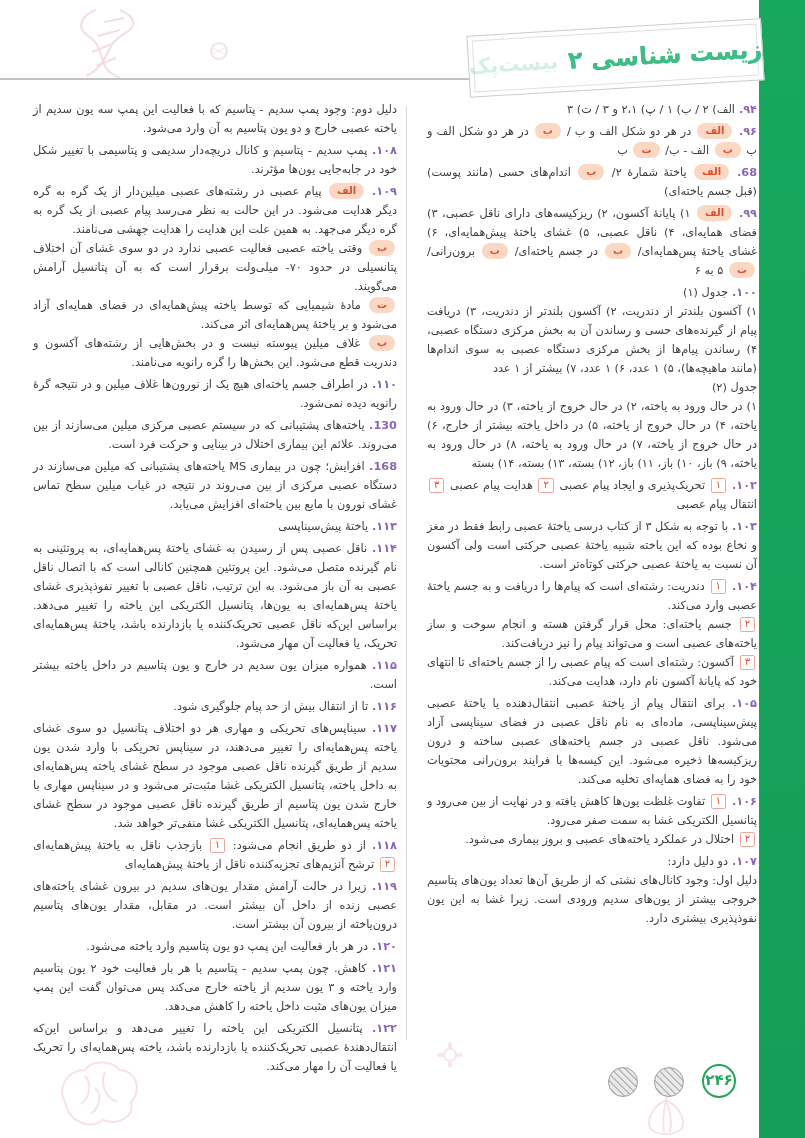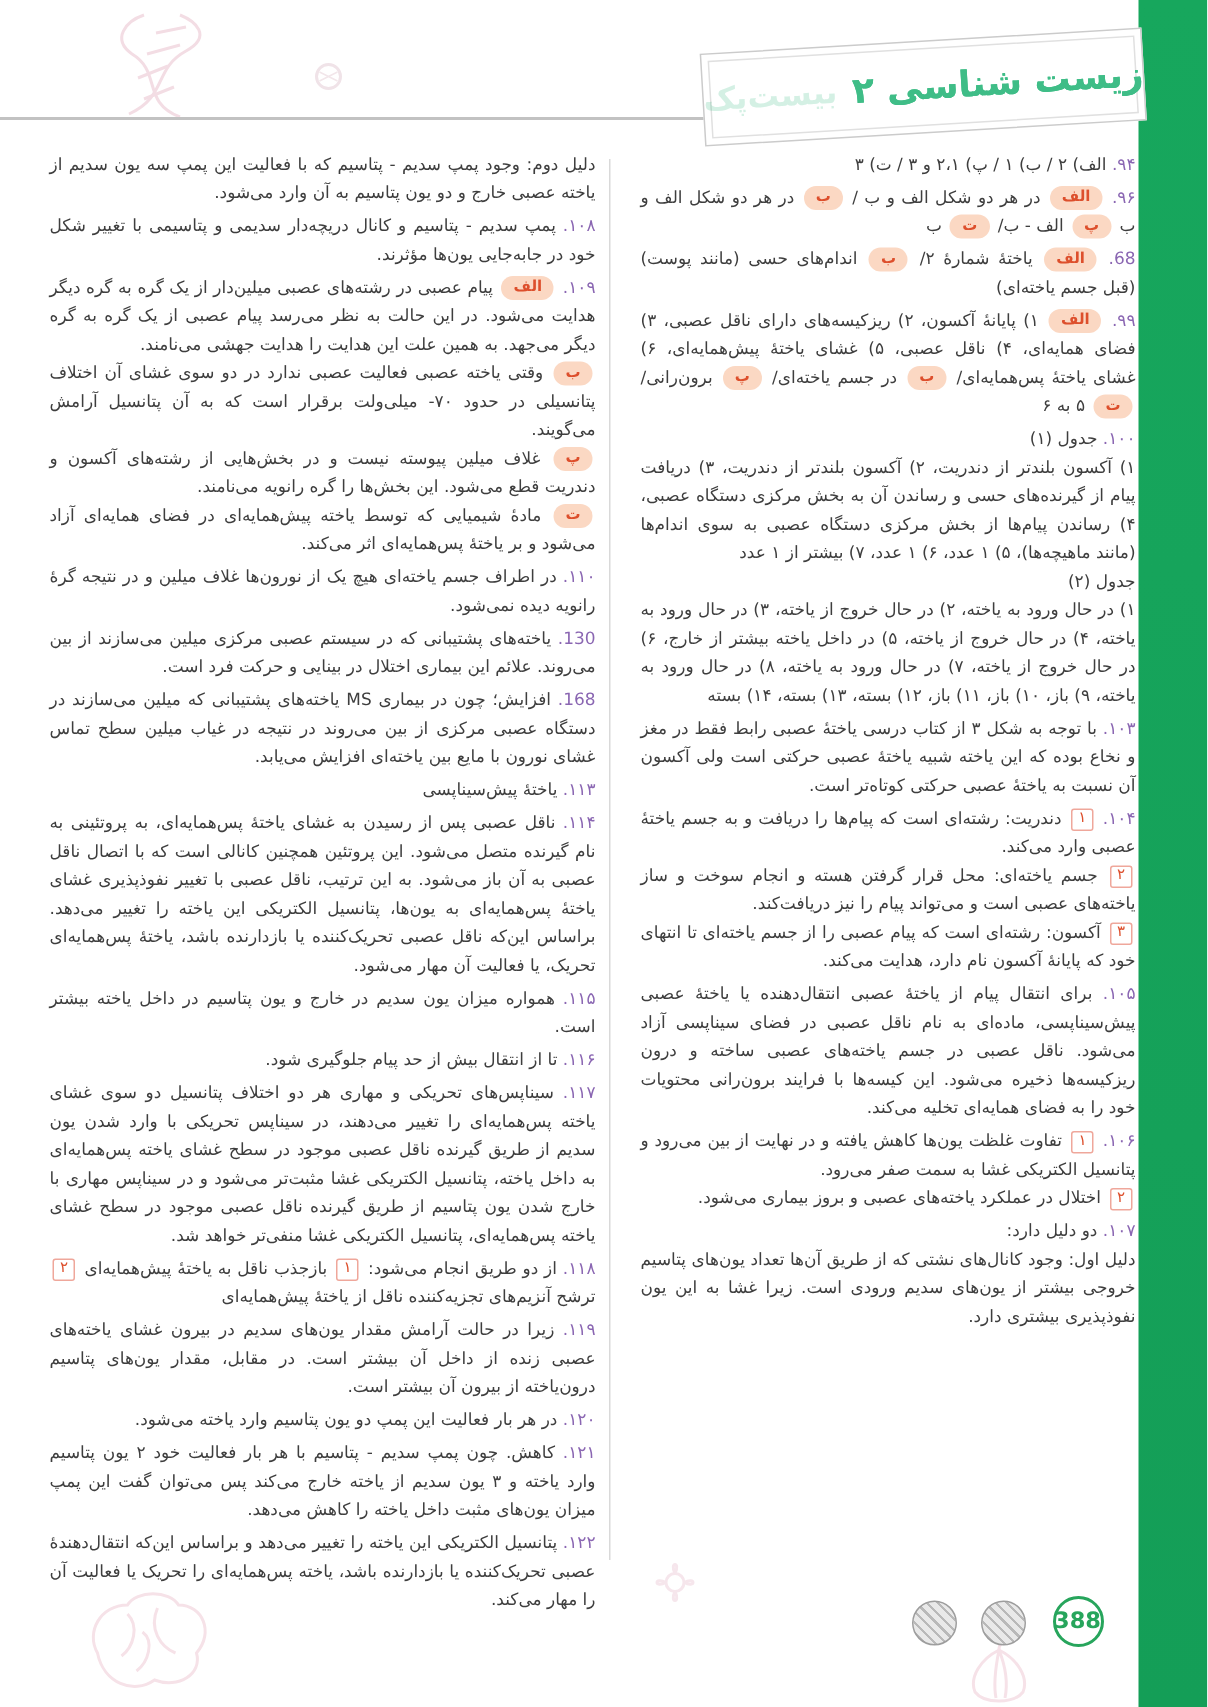--- a/index.html
+++ b/index.html
@@ -26,21 +26,21 @@
   .logo-faint{color:#3fbd87; opacity:.22; font-weight:bold; font-size:21px; white-space:nowrap;}
   .logo-main{color:#3fbd87; font-weight:bold; font-size:24px; white-space:nowrap; text-shadow:0 0 0 #3fbd87;}
   
   .col{position:absolute; top:100px; font-size:11.3px; line-height:19px; color:#3e3e3e; text-align:justify; direction:rtl;}
   .col-right{right:48px; width:330px;}
   .col-left{left:33px; width:364px;}
   .divider{position:absolute; left:406px; top:106px; height:934px; width:0; border-left:1px solid #d9d9d9;}
   .ans{margin:0;}
   .ans.num-item{margin-top:3px;}
   .col .ans:first-child{margin-top:0;}
-  .inum{color:#8a66b2; font-weight:normal;margin-top:25px;}
+  .inum{color:#8a66b2; font-weight:bold;margin-top:25px;}
   .pill{
     display:inline-block; background:#fbd8c3; color:#dd4f2c; font-weight:bold;
     font-size:10px; line-height:13px; padding:1px 8px 2px; border-radius:9px; margin:0 2px; vertical-align:1px;
   }
   .nbox{
     display:inline-block; background:#ffffff; color:#dd4f2c; border:1px solid #efa79b;
     font-size:10px; line-height:12px; padding:0 4px 1px; border-radius:2px; margin:0 2px; vertical-align:1px;
   }
   
   .badge{
@@ -103,50 +103,51 @@
 
   <div class="col col-right" id="col-right">
       <p class="ans num-item"><span class="inum">۹۴. </span>الف) ۲ / ب) ۱ / پ) ۲،۱ و ۳ / ت) ۳</p>
       <p class="ans num-item"><span class="inum">۹۶. </span><span class="pill">الف</span> در هر دو شکل الف و ب / <span class="pill">ب</span> در هر دو شکل الف و ب <span class="pill">پ</span> الف - ب/ <span class="pill">ت</span> ب</p>
       <p class="ans num-item"><span class="inum">68. </span><span class="pill">الف</span> یاختهٔ شمارهٔ ۲/ <span class="pill">ب</span> اندام‌های حسی (مانند پوست) (قبل جسم یاخته‌ای)</p>
       <p class="ans num-item"><span class="inum">۹۹. </span><span class="pill">الف</span> ۱) پایانهٔ آکسون، ۲) ریزکیسه‌های دارای ناقل عصبی، ۳) فضای همایه‌ای، ۴) ناقل عصبی، ۵) غشای یاختهٔ پیش‌همایه‌ای، ۶) غشای یاختهٔ پس‌همایه‌ای/ <span class="pill">ب</span> در جسم یاخته‌ای/ <span class="pill">پ</span> برون‌رانی/ <span class="pill">ت</span> ۵ به ۶</p>
       <p class="ans num-item"><span class="inum">۱۰۰. </span>جدول (۱)</p>
       <p class="ans">۱) آکسون بلندتر از دندریت، ۲) آکسون بلندتر از دندریت، ۳) دریافت پیام از گیرنده‌های حسی و رساندن آن به بخش مرکزی دستگاه عصبی، ۴) رساندن پیام‌ها از بخش مرکزی دستگاه عصبی به سوی اندام‌ها (مانند ماهیچه‌ها)، ۵) ۱ عدد، ۶) ۱ عدد، ۷) بیشتر از ۱ عدد</p>
       <p class="ans">جدول (۲)</p>
       <p class="ans">۱) در حال ورود به یاخته، ۲) در حال خروج از یاخته، ۳) در حال ورود به یاخته، ۴) در حال خروج از یاخته، ۵) در داخل یاخته بیشتر از خارج، ۶) در حال خروج از یاخته، ۷) در حال ورود به یاخته، ۸) در حال ورود به یاخته، ۹) باز، ۱۰) باز، ۱۱) باز، ۱۲) بسته، ۱۳) بسته، ۱۴) بسته</p>
+      <p class="ans num-item"><span class="inum">۱۰۲. </span><span class="nbox">۱</span> تحریک‌پذیری و ایجاد پیام عصبی <span class="nbox">۲</span> هدایت پیام عصبی <span class="nbox">۳</span> انتقال پیام عصبی</p>
       <p class="ans num-item"><span class="inum">۱۰۳. </span>با توجه به شکل ۳ از کتاب درسی یاختهٔ عصبی رابط فقط در مغز و نخاع بوده که این یاخته شبیه یاختهٔ عصبی حرکتی است ولی آکسون آن نسبت به یاختهٔ عصبی حرکتی کوتاه‌تر است.</p>
       <p class="ans num-item"><span class="inum">۱۰۴. </span><span class="nbox">۱</span> دندریت: رشته‌ای است که پیام‌ها را دریافت و به جسم یاختهٔ عصبی وارد می‌کند.</p>
       <p class="ans"><span class="nbox">۲</span> جسم یاخته‌ای: محل قرار گرفتن هسته و انجام سوخت و ساز یاخته‌های عصبی است و می‌تواند پیام را نیز دریافت‌کند.</p>
       <p class="ans"><span class="nbox">۳</span> آکسون: رشته‌ای است که پیام عصبی را از جسم یاخته‌ای تا انتهای خود که پایانهٔ آکسون نام دارد، هدایت می‌کند.</p>
       <p class="ans num-item"><span class="inum">۱۰۵. </span>برای انتقال پیام از یاختهٔ عصبی انتقال‌دهنده یا یاختهٔ عصبی پیش‌سیناپسی، ماده‌ای به نام ناقل عصبی در فضای سیناپسی آزاد می‌شود. ناقل عصبی در جسم یاخته‌های عصبی ساخته و درون ریزکیسه‌ها ذخیره می‌شود. این کیسه‌ها با فرایند برون‌رانی محتویات خود را به فضای همایه‌ای تخلیه می‌کند.</p>
       <p class="ans num-item"><span class="inum">۱۰۶. </span><span class="nbox">۱</span> تفاوت غلظت یون‌ها کاهش یافته و در نهایت از بین می‌رود و پتانسیل الکتریکی غشا به سمت صفر می‌رود.</p>
       <p class="ans"><span class="nbox">۲</span> اختلال در عملکرد یاخته‌های عصبی و بروز بیماری می‌شود.</p>
       <p class="ans num-item"><span class="inum">۱۰۷. </span>دو دلیل دارد:</p>
       <p class="ans">دلیل اول: وجود کانال‌های نشتی که از طریق آن‌ها تعداد یون‌های پتاسیم خروجی بیشتر از یون‌های سدیم ورودی است. زیرا غشا به این یون نفوذپذیری بیشتری دارد.</p>
     </div>
   <div class="divider"></div>
   <div class="col col-left" id="col-left">
       <p class="ans">دلیل دوم: وجود پمپ سدیم - پتاسیم که با فعالیت این پمپ سه یون سدیم از یاخته عصبی خارج و دو یون پتاسیم به آن وارد می‌شود.</p>
       <p class="ans num-item"><span class="inum">۱۰۸. </span>پمپ سدیم - پتاسیم و کانال دریچه‌دار سدیمی و پتاسیمی با تغییر شکل خود در جابه‌جایی یون‌ها مؤثرند.</p>
       <p class="ans num-item"><span class="inum">۱۰۹. </span><span class="pill">الف</span> پیام عصبی در رشته‌های عصبی میلین‌دار از یک گره به گره دیگر هدایت می‌شود. در این حالت به نظر می‌رسد پیام عصبی از یک گره به گره دیگر می‌جهد. به همین علت این هدایت را هدایت جهشی می‌نامند.</p>
       <p class="ans"><span class="pill">ب</span> وقتی یاخته عصبی فعالیت عصبی ندارد در دو سوی غشای آن اختلاف پتانسیلی در حدود ۷۰- میلی‌ولت برقرار است که به آن پتانسیل آرامش می‌گویند.</p>
+      <p class="ans"><span class="pill">ت</span> مادهٔ شیمیایی که توسط یاخته پیش‌همایه‌ای در فضای همایه‌ای آزاد می‌شود و بر یاختهٔ پس‌همایه‌ای اثر می‌کند.</p>
       <p class="ans"><span class="pill">پ</span> غلاف میلین پیوسته نیست و در بخش‌هایی از رشته‌های آکسون و دندریت قطع می‌شود. این بخش‌ها را گره رانویه می‌نامند.</p>
-      <p class="ans"><span class="pill">ت</span> مادهٔ شیمیایی که توسط یاخته پیش‌همایه‌ای در فضای همایه‌ای آزاد می‌شود و بر یاختهٔ پس‌همایه‌ای اثر می‌کند.</p>
       <p class="ans num-item"><span class="inum">۱۱۰. </span>در اطراف جسم یاخته‌ای هیچ یک از نورون‌ها غلاف میلین و در نتیجه گرهٔ رانویه دیده نمی‌شود.</p>
       <p class="ans num-item"><span class="inum">130. </span>یاخته‌های پشتیبانی که در سیستم عصبی مرکزی میلین می‌سازند از بین می‌روند. علائم این بیماری اختلال در بینایی و حرکت فرد است.</p>
       <p class="ans num-item"><span class="inum">168. </span>افزایش؛ چون در بیماری MS یاخته‌های پشتیبانی که میلین می‌سازند در دستگاه عصبی مرکزی از بین می‌روند در نتیجه در غیاب میلین سطح تماس غشای نورون با مایع بین یاخته‌ای افزایش می‌یابد.</p>
       <p class="ans num-item"><span class="inum">۱۱۳. </span>یاختهٔ پیش‌سیناپسی</p>
       <p class="ans num-item"><span class="inum">۱۱۴. </span>ناقل عصبی پس از رسیدن به غشای یاختهٔ پس‌همایه‌ای، به پروتئینی به نام گیرنده متصل می‌شود. این پروتئین همچنین کانالی است که با اتصال ناقل عصبی به آن باز می‌شود. به این ترتیب، ناقل عصبی با تغییر نفوذپذیری غشای یاختهٔ پس‌همایه‌ای به یون‌ها، پتانسیل الکتریکی این یاخته را تغییر می‌دهد. براساس این‌که ناقل عصبی تحریک‌کننده یا بازدارنده باشد، یاختهٔ پس‌همایه‌ای تحریک، یا فعالیت آن مهار می‌شود.</p>
       <p class="ans num-item"><span class="inum">۱۱۵. </span>همواره میزان یون سدیم در خارج و یون پتاسیم در داخل یاخته بیشتر است.</p>
       <p class="ans num-item"><span class="inum">۱۱۶. </span>تا از انتقال بیش از حد پیام جلوگیری شود.</p>
       <p class="ans num-item"><span class="inum">۱۱۷. </span>سیناپس‌های تحریکی و مهاری هر دو اختلاف پتانسیل دو سوی غشای یاخته پس‌همایه‌ای را تغییر می‌دهند، در سیناپس تحریکی با وارد شدن یون سدیم از طریق گیرنده ناقل عصبی موجود در سطح غشای یاخته پس‌همایه‌ای به داخل یاخته، پتانسیل الکتریکی غشا مثبت‌تر می‌شود و در سیناپس مهاری با خارج شدن یون پتاسیم از طریق گیرنده ناقل عصبی موجود در سطح غشای یاخته پس‌همایه‌ای، پتانسیل الکتریکی غشا منفی‌تر خواهد شد.</p>
       <p class="ans num-item"><span class="inum">۱۱۸. </span>از دو طریق انجام می‌شود: <span class="nbox">۱</span> بازجذب ناقل به یاختهٔ پیش‌همایه‌ای <span class="nbox">۲</span> ترشح آنزیم‌های تجزیه‌کننده ناقل از یاختهٔ پیش‌همایه‌ای</p>
       <p class="ans num-item"><span class="inum">۱۱۹. </span>زیرا در حالت آرامش مقدار یون‌های سدیم در بیرون غشای یاخته‌های عصبی زنده از داخل آن بیشتر است. در مقابل، مقدار یون‌های پتاسیم درون‌یاخته از بیرون آن بیشتر است.</p>
       <p class="ans num-item"><span class="inum">۱۲۰. </span>در هر بار فعالیت این پمپ دو یون پتاسیم وارد یاخته می‌شود.</p>
       <p class="ans num-item"><span class="inum">۱۲۱. </span>کاهش. چون پمپ سدیم - پتاسیم با هر بار فعالیت خود ۲ یون پتاسیم وارد یاخته و ۳ یون سدیم از یاخته خارج می‌کند پس می‌توان گفت این پمپ میزان یون‌های مثبت داخل یاخته را کاهش می‌دهد.</p>
       <p class="ans num-item"><span class="inum">۱۲۲. </span>پتانسیل الکتریکی این یاخته را تغییر می‌دهد و براساس این‌که انتقال‌دهندهٔ عصبی تحریک‌کننده یا بازدارنده باشد، یاخته پس‌همایه‌ای را تحریک یا فعالیت آن را مهار می‌کند.</p>
     </div>
 
   <div class="hatch-circle hatch-1"></div>
   <div class="hatch-circle hatch-2"></div>
-  <div class="badge">388</div>
+  <div class="badge">۲۴۶</div>
 
 </div>
 
 </body></html>

